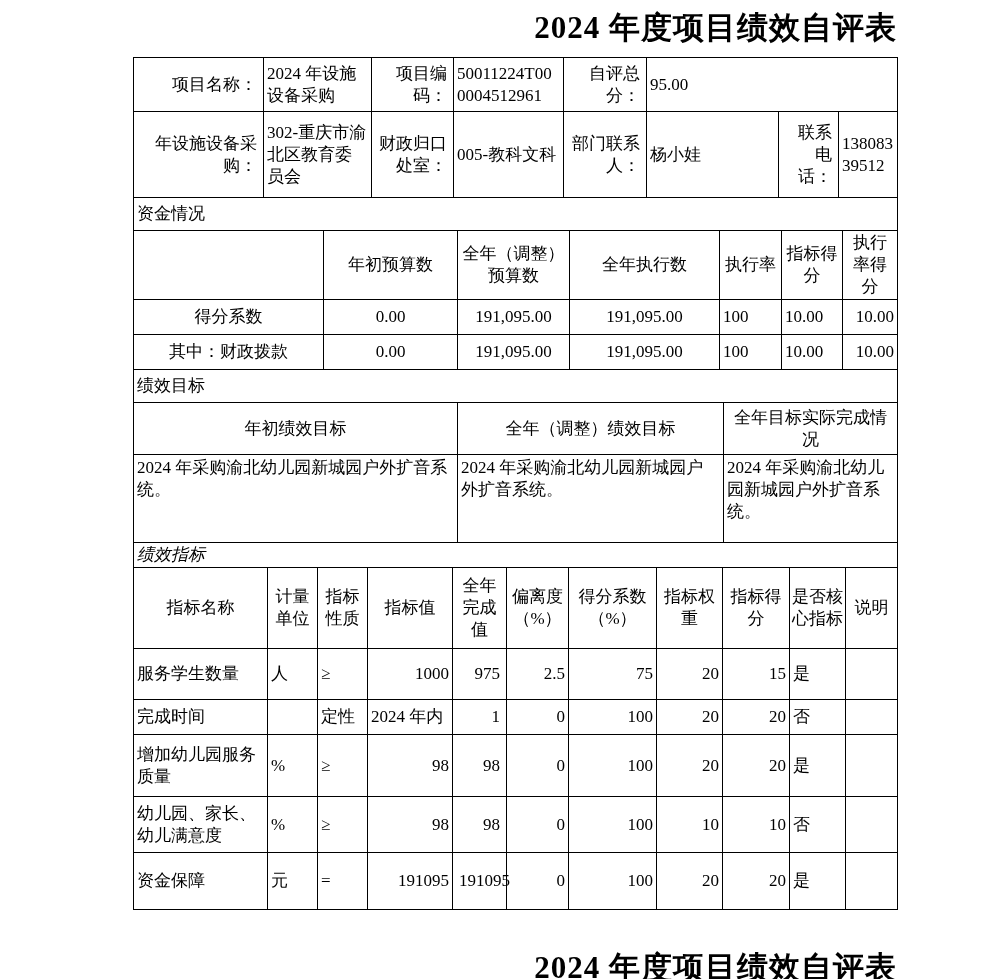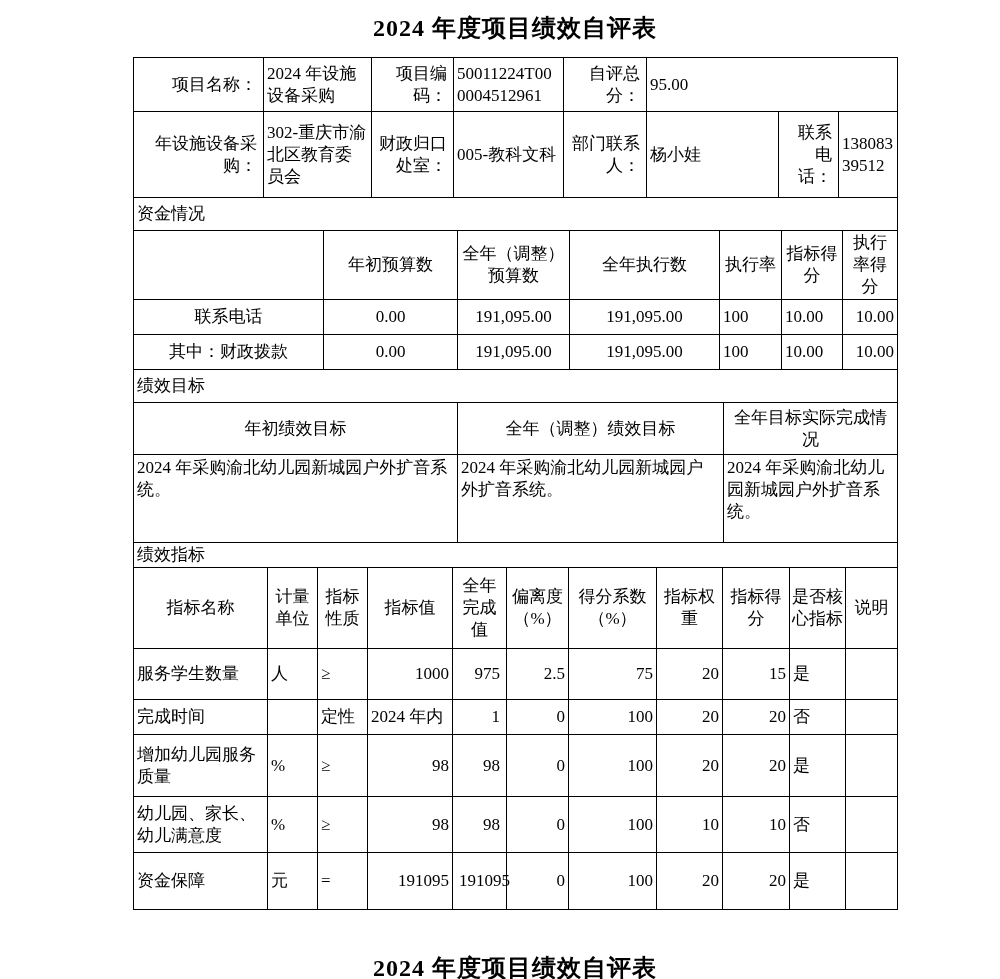--- a/index.html
+++ b/index.html
@@ -1,34 +1,34 @@
 <!DOCTYPE html>
 <html><head>
 <meta charset="utf-8">
 <style>
   html,body{margin:0;padding:0;background:#fff;}
   body{width:1000px;height:979px;overflow:hidden;}
   .page{width:1000px;height:979px;font-family:"Liberation Serif","DejaVu Serif",serif;color:#000;}
   .doc{padding:12px 0 0 133px;width:764px;}
-  h1.title{font-size:24px;line-height:32px;font-weight:700;text-align:center;margin:0 0 13px 0;letter-spacing:1px;}
+  h1.title{font-size:31px;line-height:32px;font-weight:700;text-align:right;margin:0 0 13px 0;letter-spacing:1px;}
   h1.footer-title{margin:42px 0 0 0;}
   table{border-collapse:collapse;table-layout:fixed;width:764px;}
   table+table{margin-top:-1px;}
   td{border:1px solid #000;font-size:17px;line-height:22px;padding:1px 3px;vertical-align:middle;word-break:normal;}
   td.lab{text-align:right;padding:1px 6px;}
   td.val{text-align:left;overflow-wrap:anywhere;}
   td.sect{text-align:left;}
   tr.head td{text-align:center;padding:1px 2px;}
   td.goal{vertical-align:top;padding:2px 3px;}
   .a-l{text-align:left;}
   .a-c{text-align:center;}
   .a-r{text-align:right;}
   #indicators-body td:nth-child(5){padding-left:6px;padding-right:6px;}
   tr.h54{height:54px;} tr.h86{height:86px;} tr.h33{height:33px;} tr.h65{height:65px;}
-  tr.h52{height:52px;} tr.h88{height:88px;} tr.h31{height:18px;} tr.h81{height:81px;}
+  tr.h52{height:52px;} tr.h88{height:88px;} tr.h31{height:18px;font-style:italic;} tr.h81{height:81px;}
 </style>
 </head>
 <body>
 
 <div class="page">
   <div class="doc">
 
     <h1 class="title">2024 年度项目绩效自评表</h1>
 
     <div>
@@ -85,21 +85,21 @@
           <td>年初预算数</td>
           <td>全年（调整）预算数</td>
           <td>全年执行数</td>
           <td>执行率</td>
           <td>指标得分</td>
           <td>执行率得分</td>
         </tr>
         </tbody>
           <tbody>
             <tr style="height: 35px;">
-              <td class="a-c">联系电话</td>
+              <td class="a-c">得分系数</td>
               <td class="a-c">0.00</td>
               <td class="a-c">191,095.00</td>
               <td class="a-c">191,095.00</td>
               <td class="a-l">100</td>
               <td class="a-l">10.00</td>
               <td class="a-r">10.00</td>
             </tr>
             <tr style="height: 35px;">
               <td class="a-c">其中：财政拨款</td>
               <td class="a-c">0.00</td>

